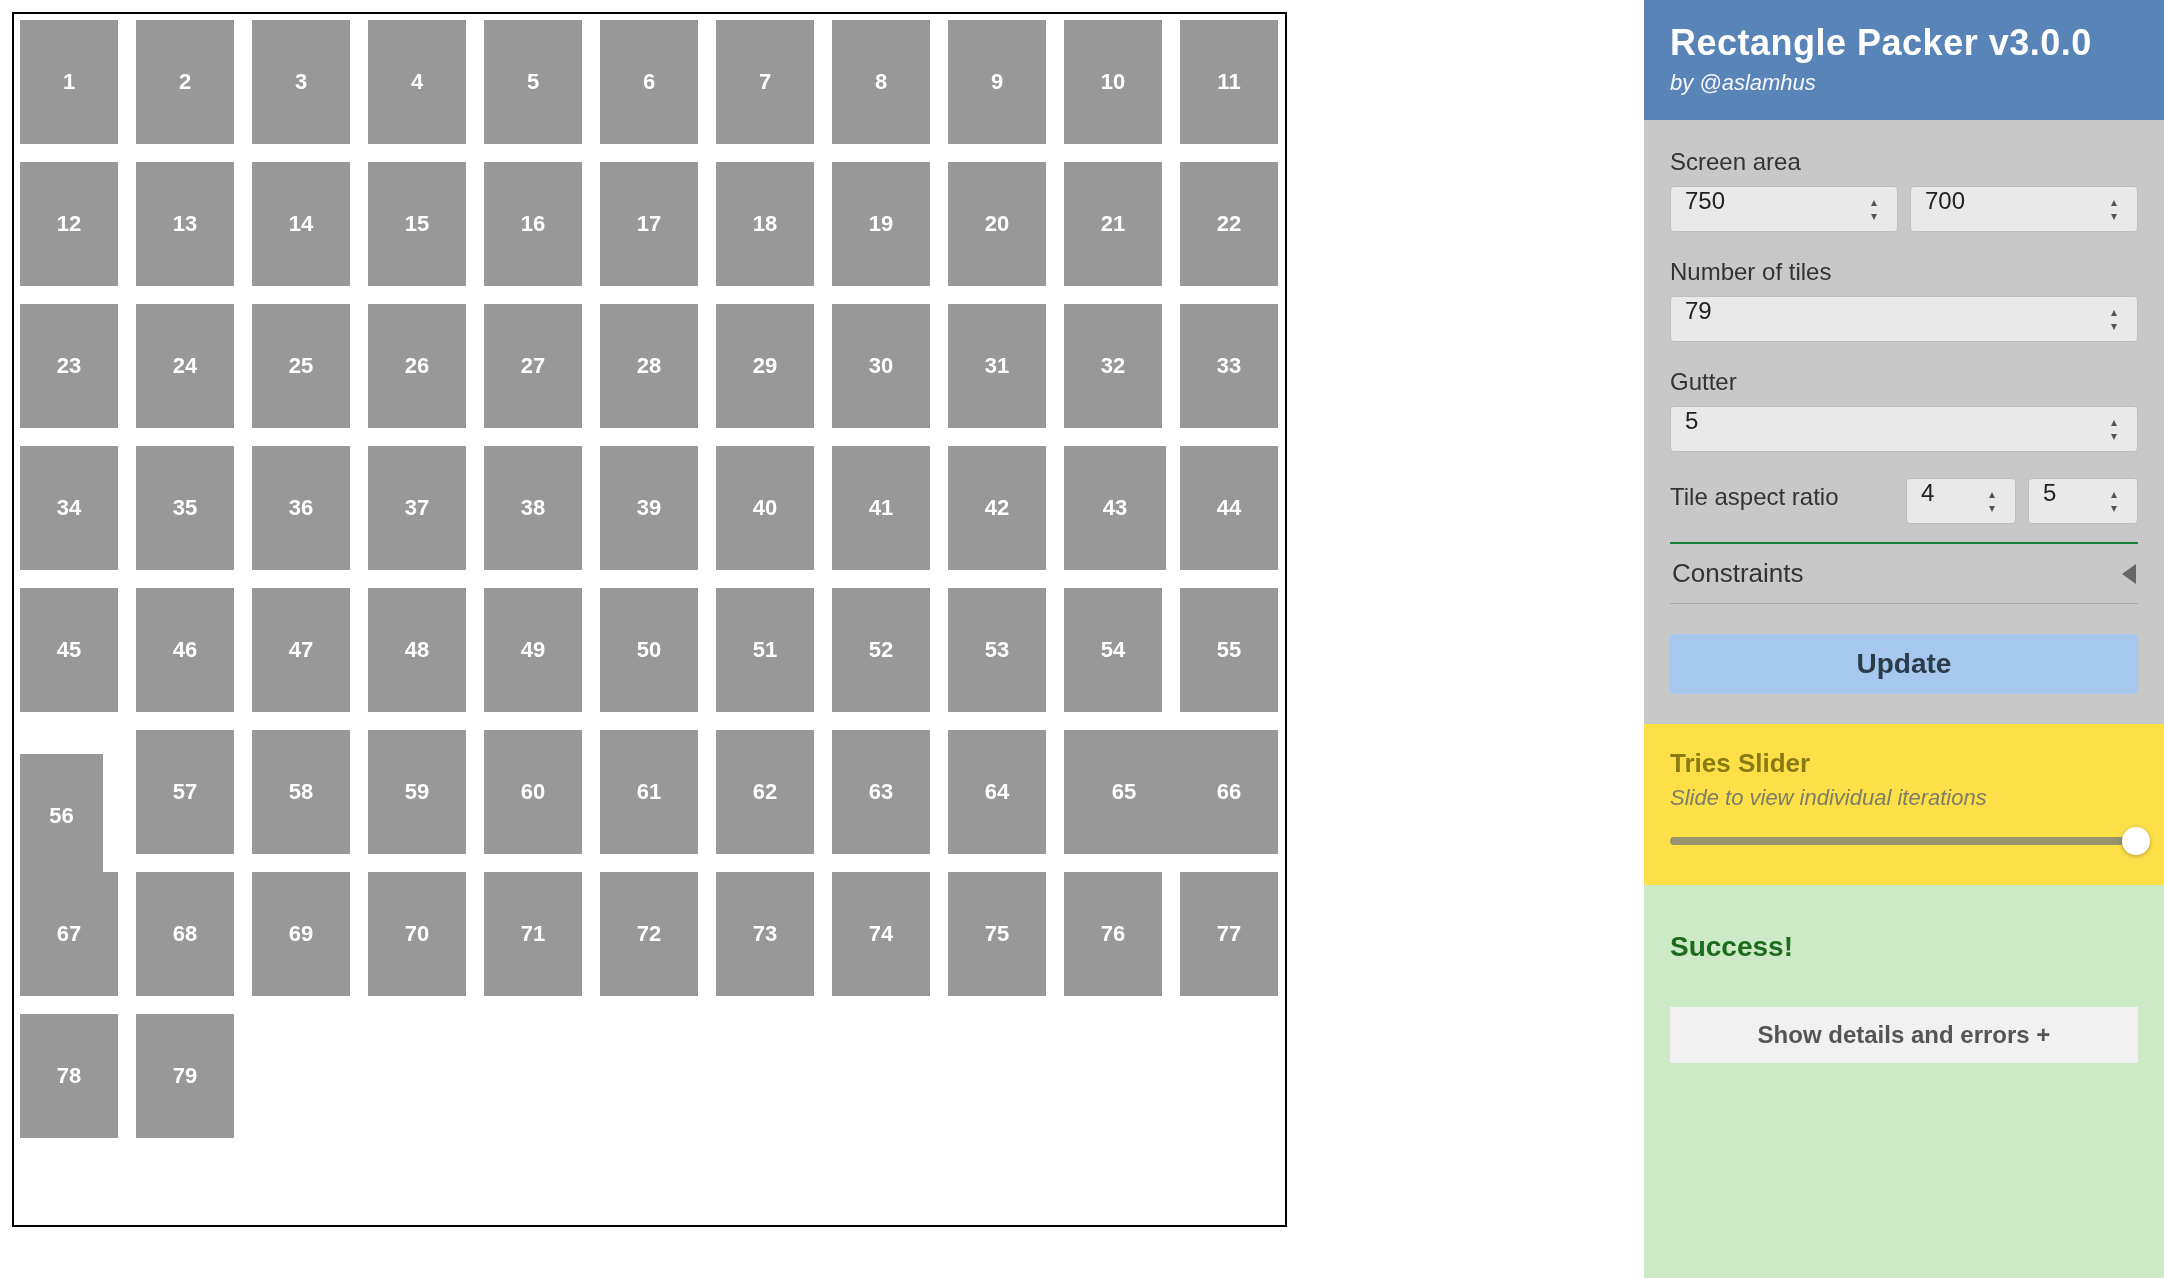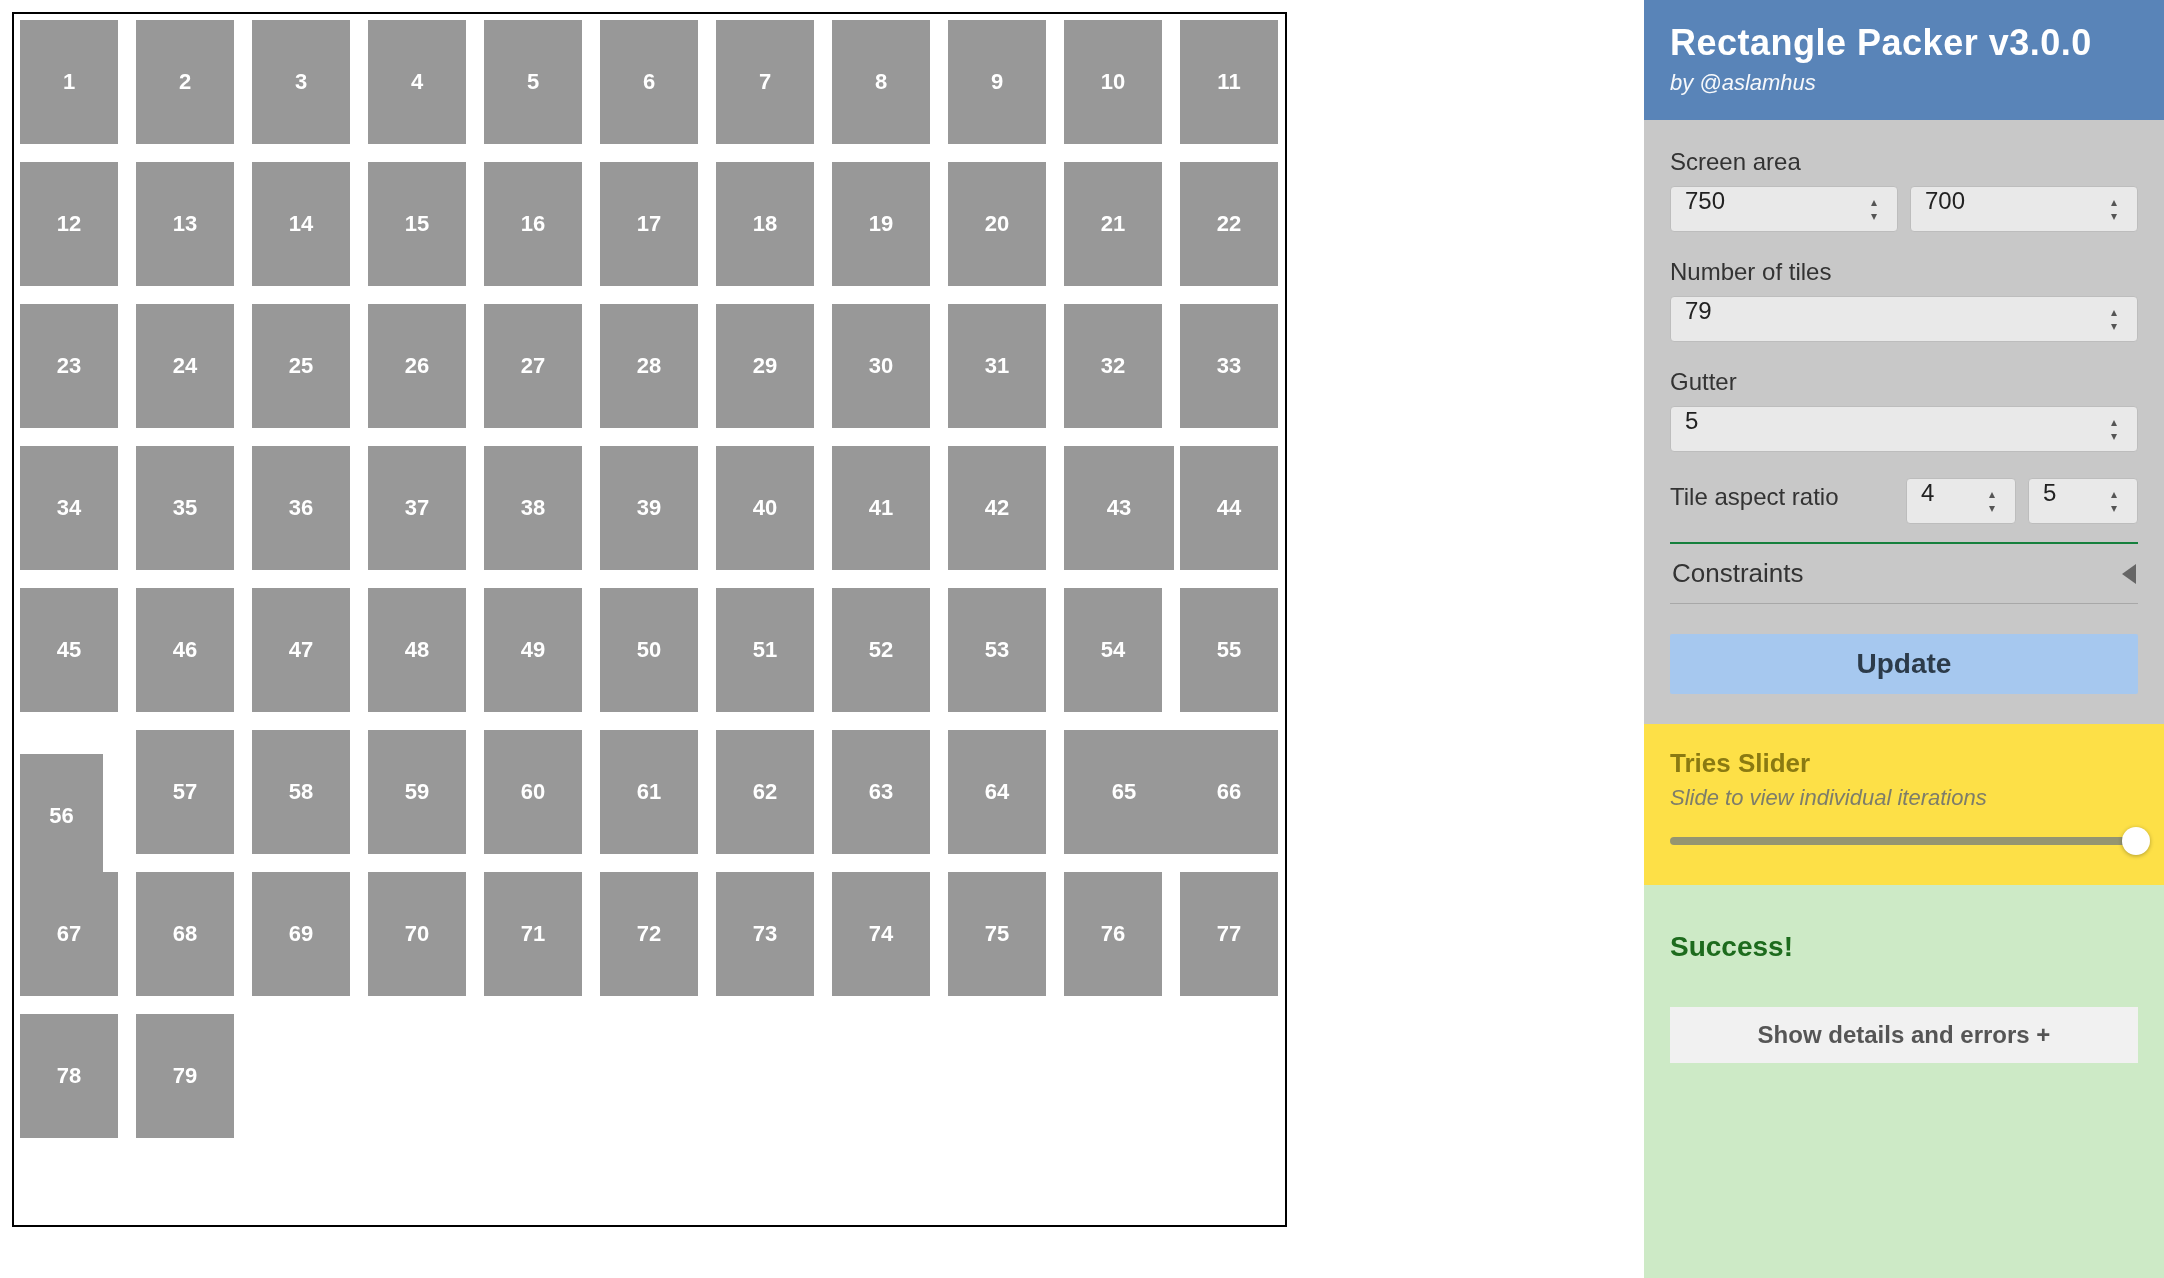--- a/index.html
+++ b/index.html
@@ -246,21 +246,21 @@
       <div class="tile" style="left: 1166px; top: 290px; width: 98px; height: 124px;">33</div>
       <div class="tile" style="left: 6px; top: 432px; width: 98px; height: 124px;">34</div>
       <div class="tile" style="left: 122px; top: 432px; width: 98px; height: 124px;">35</div>
       <div class="tile" style="left: 238px; top: 432px; width: 98px; height: 124px;">36</div>
       <div class="tile" style="left: 354px; top: 432px; width: 98px; height: 124px;">37</div>
       <div class="tile" style="left: 470px; top: 432px; width: 98px; height: 124px;">38</div>
       <div class="tile" style="left: 586px; top: 432px; width: 98px; height: 124px;">39</div>
       <div class="tile" style="left: 702px; top: 432px; width: 98px; height: 124px;">40</div>
       <div class="tile" style="left: 818px; top: 432px; width: 98px; height: 124px;">41</div>
       <div class="tile" style="left: 934px; top: 432px; width: 98px; height: 124px;">42</div>
-      <div class="tile" style="left: 1050px; top: 432px; width: 110px; height: 124px;">43</div>
+      <div class="tile" style="left: 1050px; top: 432px; width: 102px; height: 124px;">43</div>
       <div class="tile" style="left: 1166px; top: 432px; width: 98px; height: 124px;">44</div>
       <div class="tile" style="left: 6px; top: 574px; width: 98px; height: 124px;">45</div>
       <div class="tile" style="left: 122px; top: 574px; width: 98px; height: 124px;">46</div>
       <div class="tile" style="left: 238px; top: 574px; width: 98px; height: 124px;">47</div>
       <div class="tile" style="left: 354px; top: 574px; width: 98px; height: 124px;">48</div>
       <div class="tile" style="left: 470px; top: 574px; width: 98px; height: 124px;">49</div>
       <div class="tile" style="left: 586px; top: 574px; width: 98px; height: 124px;">50</div>
       <div class="tile" style="left: 702px; top: 574px; width: 98px; height: 124px;">51</div>
       <div class="tile" style="left: 818px; top: 574px; width: 98px; height: 124px;">52</div>
       <div class="tile" style="left: 934px; top: 574px; width: 98px; height: 124px;">53</div>

